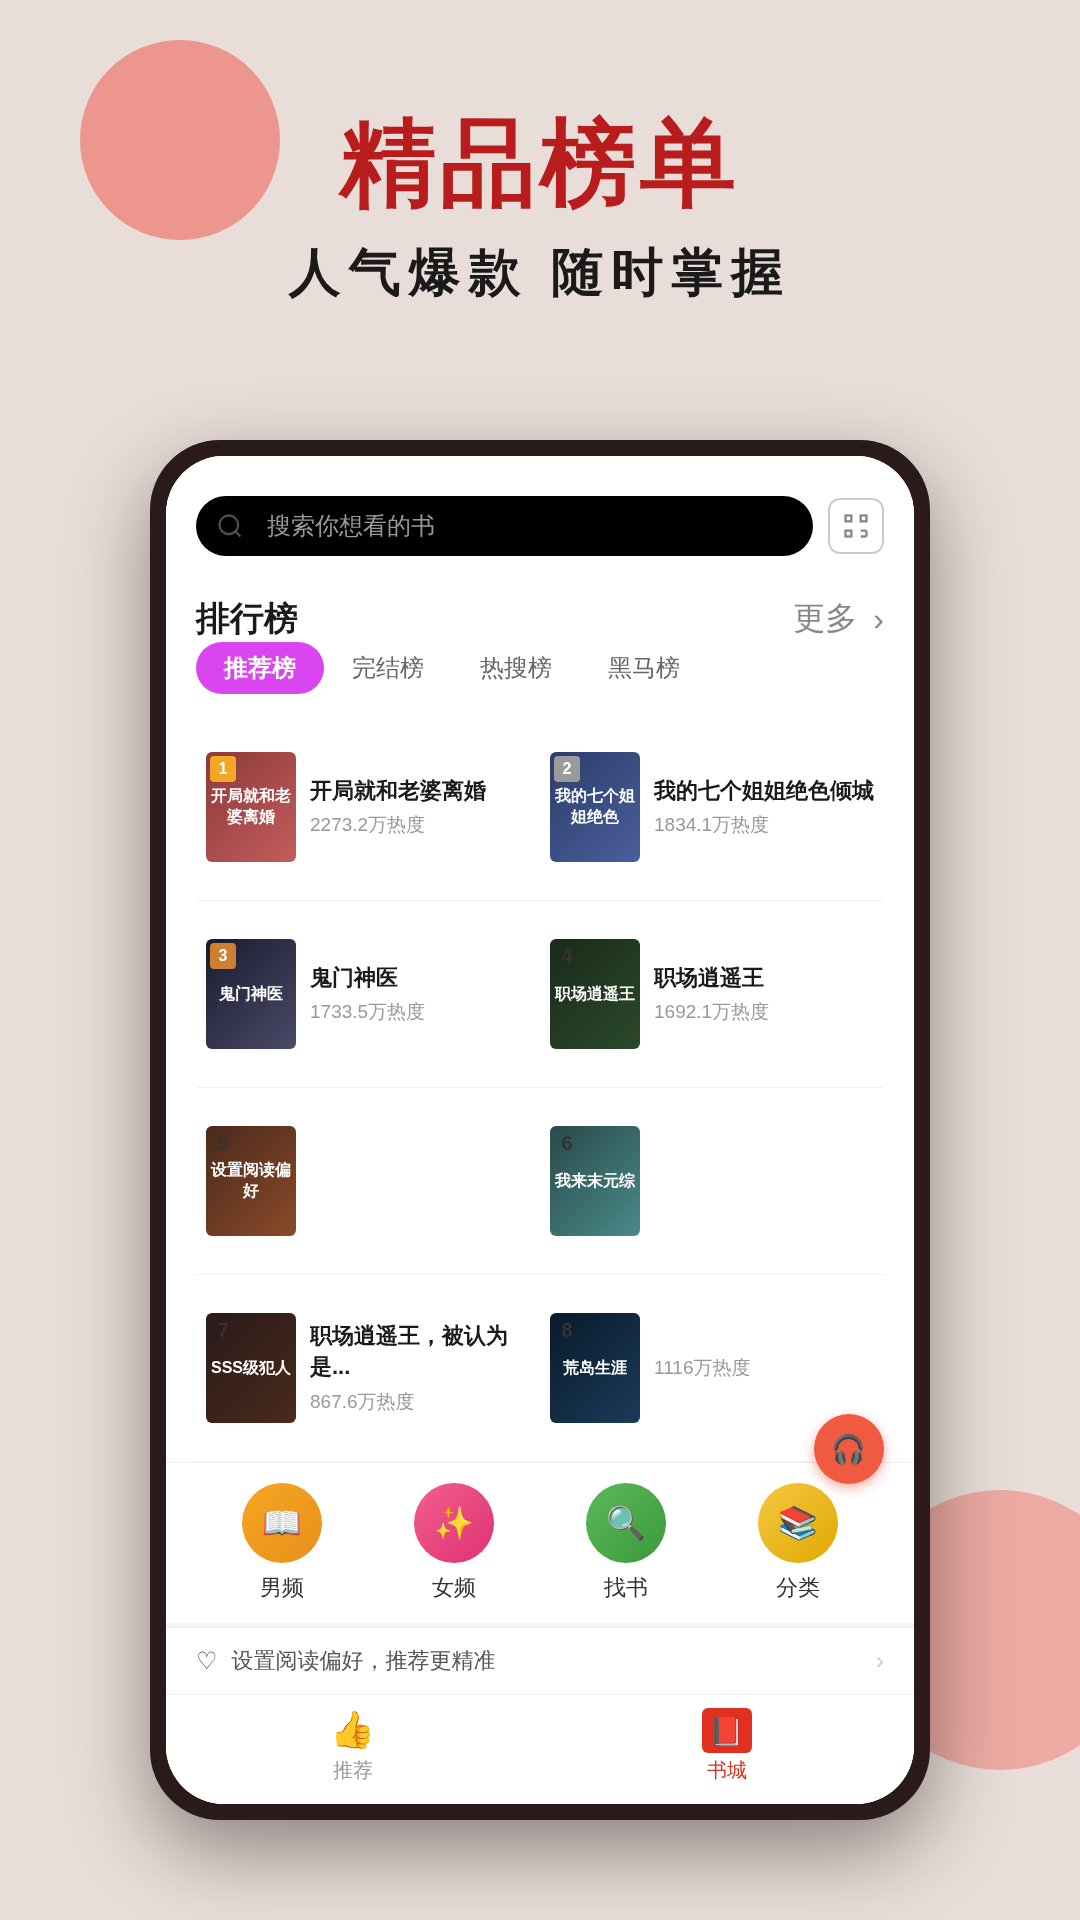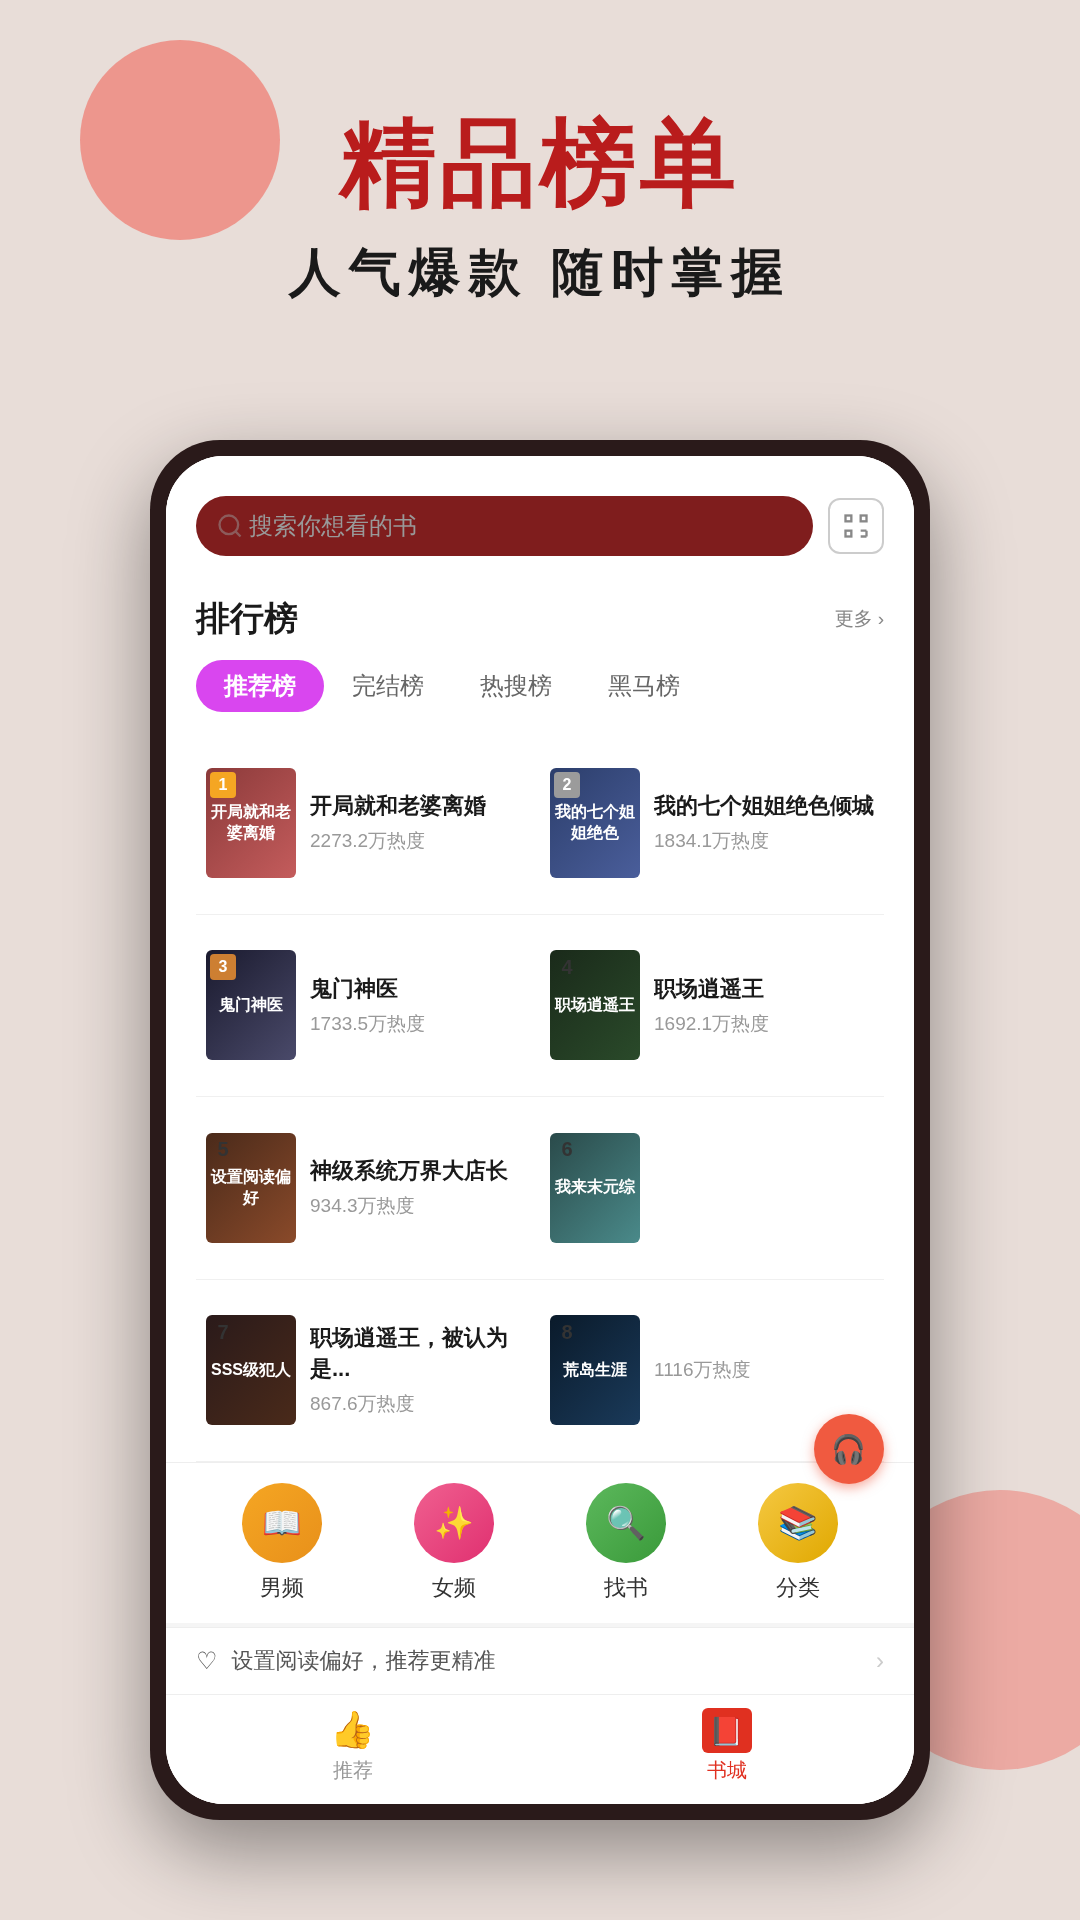--- a/index.html
+++ b/index.html
@@ -93,26 +93,26 @@
     .search-bar-container {
       padding: 40px 30px 20px;
       background: white;
       display: flex;
       align-items: center;
       gap: 15px;
     }
     .search-bar {
       flex: 1;
       height: 60px;
-      background: #7f1d1d;
+      background: #000000;
       border-radius: 30px;
       display: flex;
       align-items: center;
       padding: 0 20px;
-      gap: 5px;
+      gap: 23px;
     }
     .search-icon-svg {
       width: 28px;
       height: 28px;
       opacity: 0.5;
     }
     .search-placeholder {
       font-size: 24px;
       color: #999;
     }
@@ -134,33 +134,32 @@
       background: white;
       flex: 1;
       overflow: hidden;
       display: flex;
       flex-direction: column;
     }
     .ranking-header {
       display: flex;
       justify-content: space-between;
       align-items: center;
-      margin-bottom: 18px;
     }
     .ranking-title {
       font-size: 34px;
       font-weight: 700;
       color: #1a1a1a;
     }
     .ranking-more {
-      font-size: 19px;
+      font-size: 32px;
       color: #888;
       display: flex;
       align-items: center;
-      gap: 5px;
+      gap: 16px;
     }
 
     
     .tabs-row {
       display: flex;
       gap: 0;
       margin-bottom: 20px;
     }
     .tab {
       padding: 10px 28px;
@@ -456,24 +455,20 @@
               <div class="book-title">职场逍遥王</div>
               <div class="book-heat">1692.1万热度</div>
             </div>
           </div>
 
           <div class="book-item">
             <div class="book-cover cover-5">
               <div class="cover-text">设置阅读偏好</div>
               <div class="rank-badge rank-other">5</div>
             </div>
-            <div class="book-info">
-              <div class="book-title">神级系统万界大店长</div>
-              <div class="book-heat">934.3万热度</div>
-            </div>
           </div>
 
           <div class="book-item">
             <div class="book-cover cover-6">
               <div class="cover-text">我来末元综</div>
               <div class="rank-badge rank-other">6</div>
             </div>
           </div>
 
           <div class="book-item">

